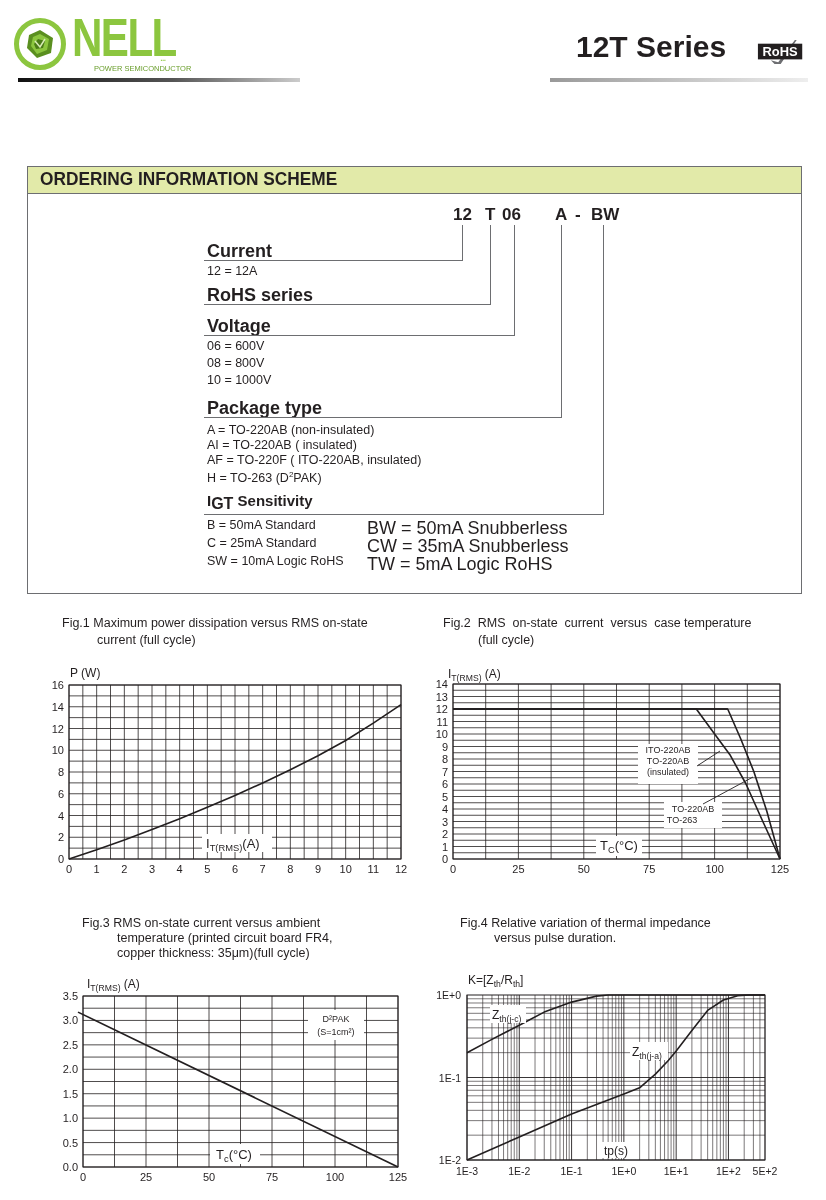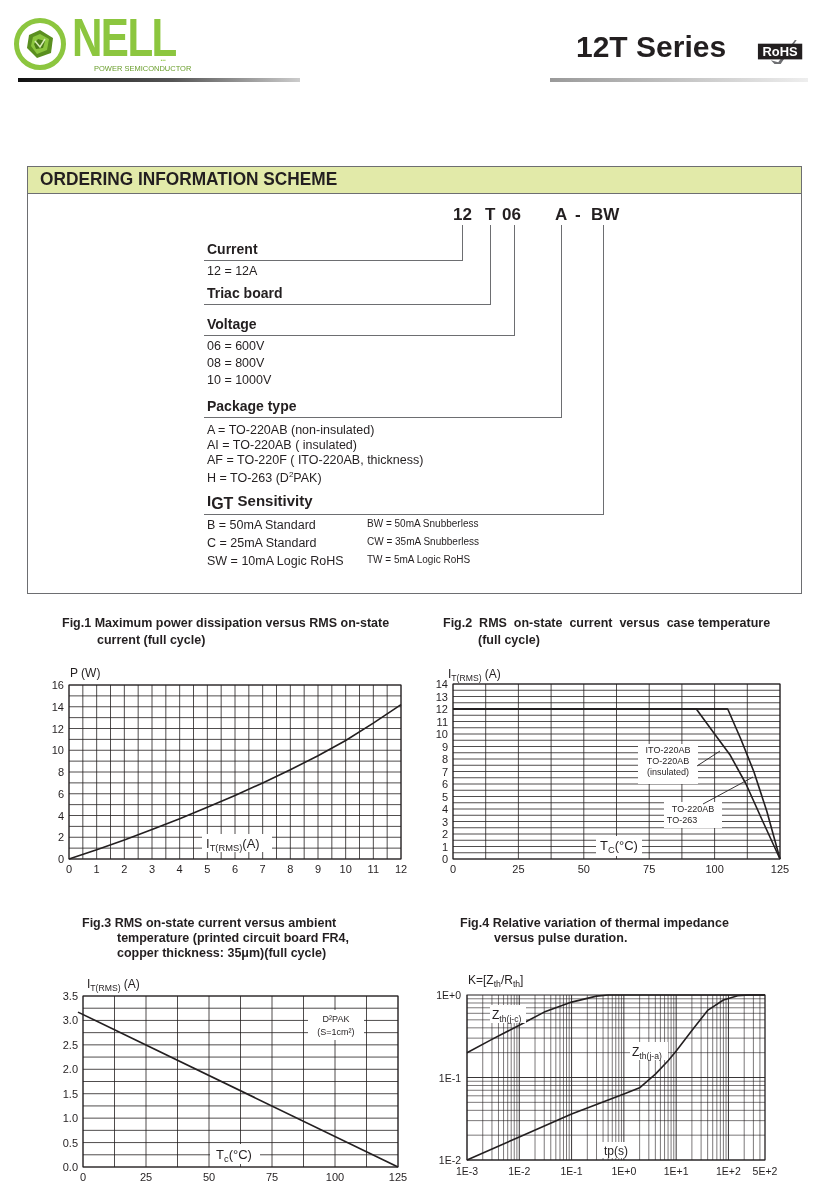--- a/index.html
+++ b/index.html
@@ -24,29 +24,29 @@
   .series-title { left: 576px; top: 30px; font-size: 30px; font-weight: bold; color: #231f20; }
   .rohs { left: 756px; top: 40px; width: 50px; height: 24px; }
 
   
   .order-box { left: 27px; top: 166px; width: 775px; height: 428px; border: 1px solid #6d6e71; }
   .order-head { left: 27px; top: 166px; width: 775px; height: 28px; background: #e2eaa9;
                 border: 1px solid #6d6e71; }
   .order-head-text { left: 40px; top: 169px; font-size: 18px; font-weight: bold; color: #231f20;
                      transform: scaleX(0.96); transform-origin: left top; }
   .code { top: 205px; font-size: 17px; font-weight: bold; color: #231f20; }
-  .sect { left: 207px; font-size: 14px; font-weight: bold; color: #231f20; }
+  .sect { left: 207px; font-size: 18px; font-weight: bold; color: #231f20; }
   .sect-line { height: 1px; background: #6d6e71; left: 204px; }
   .vline { width: 1px; background: #6d6e71; }
   .opt { left: 207px; font-size: 12.5px; color: #231f20; }
-  .opt2 { left: 367px; font-size: 10px; color: #231f20; }
+  .opt2 { left: 367px; font-size: 18px; color: #231f20; }
   sup.s { font-size: 8px; vertical-align: 5px; }
 
   
-  .fig-title { font-size: 12.5px; font-weight: bold; color: #231f20; line-height: 17px; }
+  .fig-title { font-size: 12.5px; font-weight: normal; color: #231f20; line-height: 17px; }
   svg text { font-family: "Liberation Sans", sans-serif; fill: #231f20; }
 </style>
 </head>
 <body>
 
 <div class="abs logo-circle"></div>
 <svg class="abs logo-gem" viewBox="0 0 30 30">
   <polygon points="15,1 28,9 26,24 12,29 2,19 4,6" fill="#5a8f1f"></polygon>
   <polygon points="15,5 24,10 22,21 12,25 6,17 8,8" fill="#8cc63f"></polygon>
   <polygon points="13,10 20,12 18,19 11,20 9,15" fill="#4a7a18"></polygon>
@@ -78,34 +78,34 @@
 <div class="abs vline" style="left:462px;top:225px;height:35px"></div>
 <div class="abs vline" style="left:490px;top:225px;height:79px"></div>
 <div class="abs vline" style="left:514px;top:225px;height:110px"></div>
 <div class="abs vline" style="left:561px;top:225px;height:192px"></div>
 <div class="abs vline" style="left:603px;top:225px;height:289px"></div>
 
 <div class="abs sect" style="top:241px">Current</div>
 <div class="abs sect-line" style="top:260px;width:259px"></div>
 <div class="abs opt" style="top:264px">12 = 12A</div>
 
-<div class="abs sect" style="top:285px">Triac board</div>
+<div class="abs sect" style="top:285px">RoHS series</div>
 <div class="abs sect-line" style="top:304px;width:287px"></div>
 
 <div class="abs sect" style="top:316px">Voltage</div>
 <div class="abs sect-line" style="top:335px;width:311px"></div>
 <div class="abs opt" style="top:339px">06 = 600V</div>
 <div class="abs opt" style="top:356px">08 = 800V</div>
 <div class="abs opt" style="top:373px">10 = 1000V</div>
 
 <div class="abs sect" style="top:398px">Package type</div>
 <div class="abs sect-line" style="top:417px;width:358px"></div>
 <div class="abs opt" style="top:423px">A = TO-220AB (non-insulated)</div>
 <div class="abs opt" style="top:438px">AI = TO-220AB ( insulated)</div>
-<div class="abs opt" style="top:453px">AF = TO-220F ( ITO-220AB, thickness)</div>
+<div class="abs opt" style="top:453px">AF = TO-220F ( ITO-220AB, insulated)</div>
 <div class="abs opt" style="top:470px"><span>H = TO-263 (D</span><sup class="s">2</sup><span>PAK)</span></div>
 
 <div class="abs sect" style="top:492px;font-size:15px"><span>I</span><span style="font-size:16px;vertical-align:-3px">GT</span><span> Sensitivity</span></div>
 <div class="abs sect-line" style="top:514px;width:400px"></div>
 <div class="abs opt" style="top:518px">B = 50mA Standard</div>
 <div class="abs opt" style="top:536px">C = 25mA Standard</div>
 <div class="abs opt" style="top:554px">SW = 10mA Logic RoHS</div>
 <div class="abs opt2" style="top:518px">BW = 50mA Snubberless</div>
 <div class="abs opt2" style="top:536px">CW = 35mA Snubberless</div>
 <div class="abs opt2" style="top:554px">TW = 5mA Logic RoHS</div>

